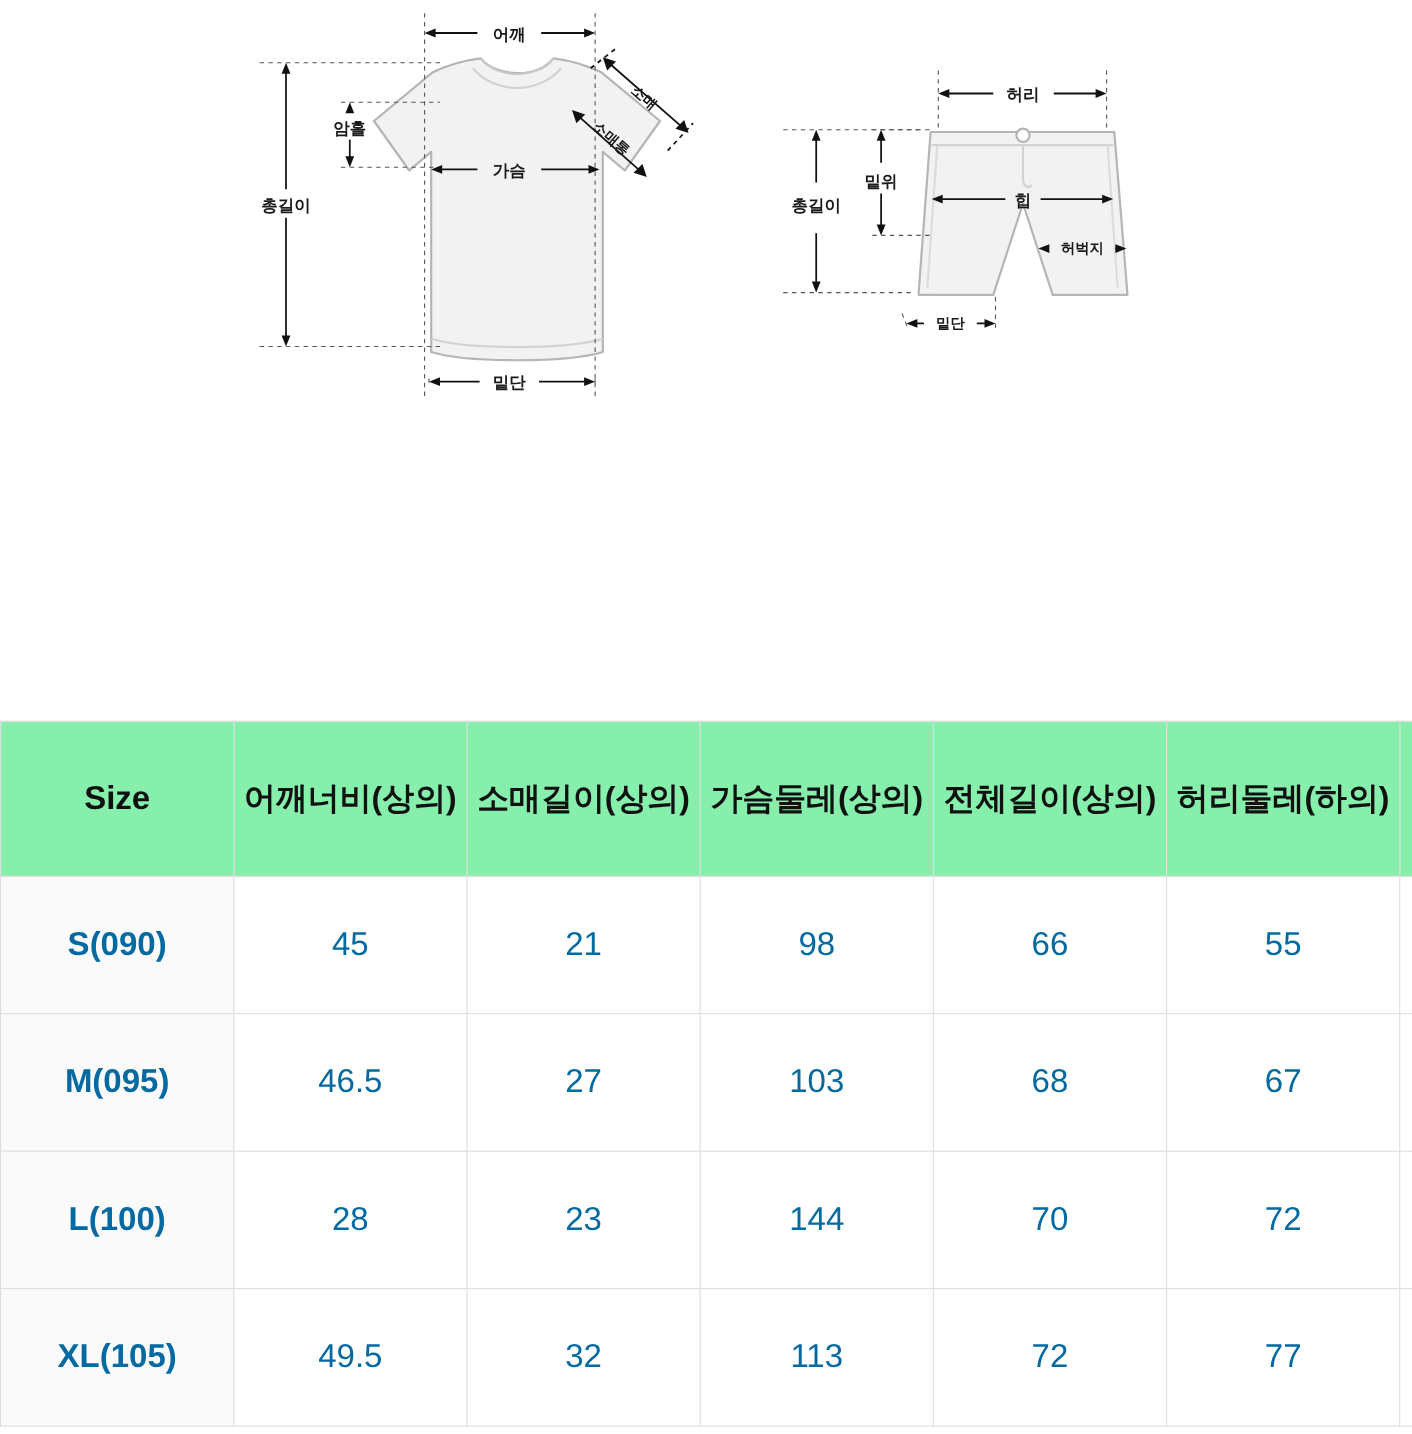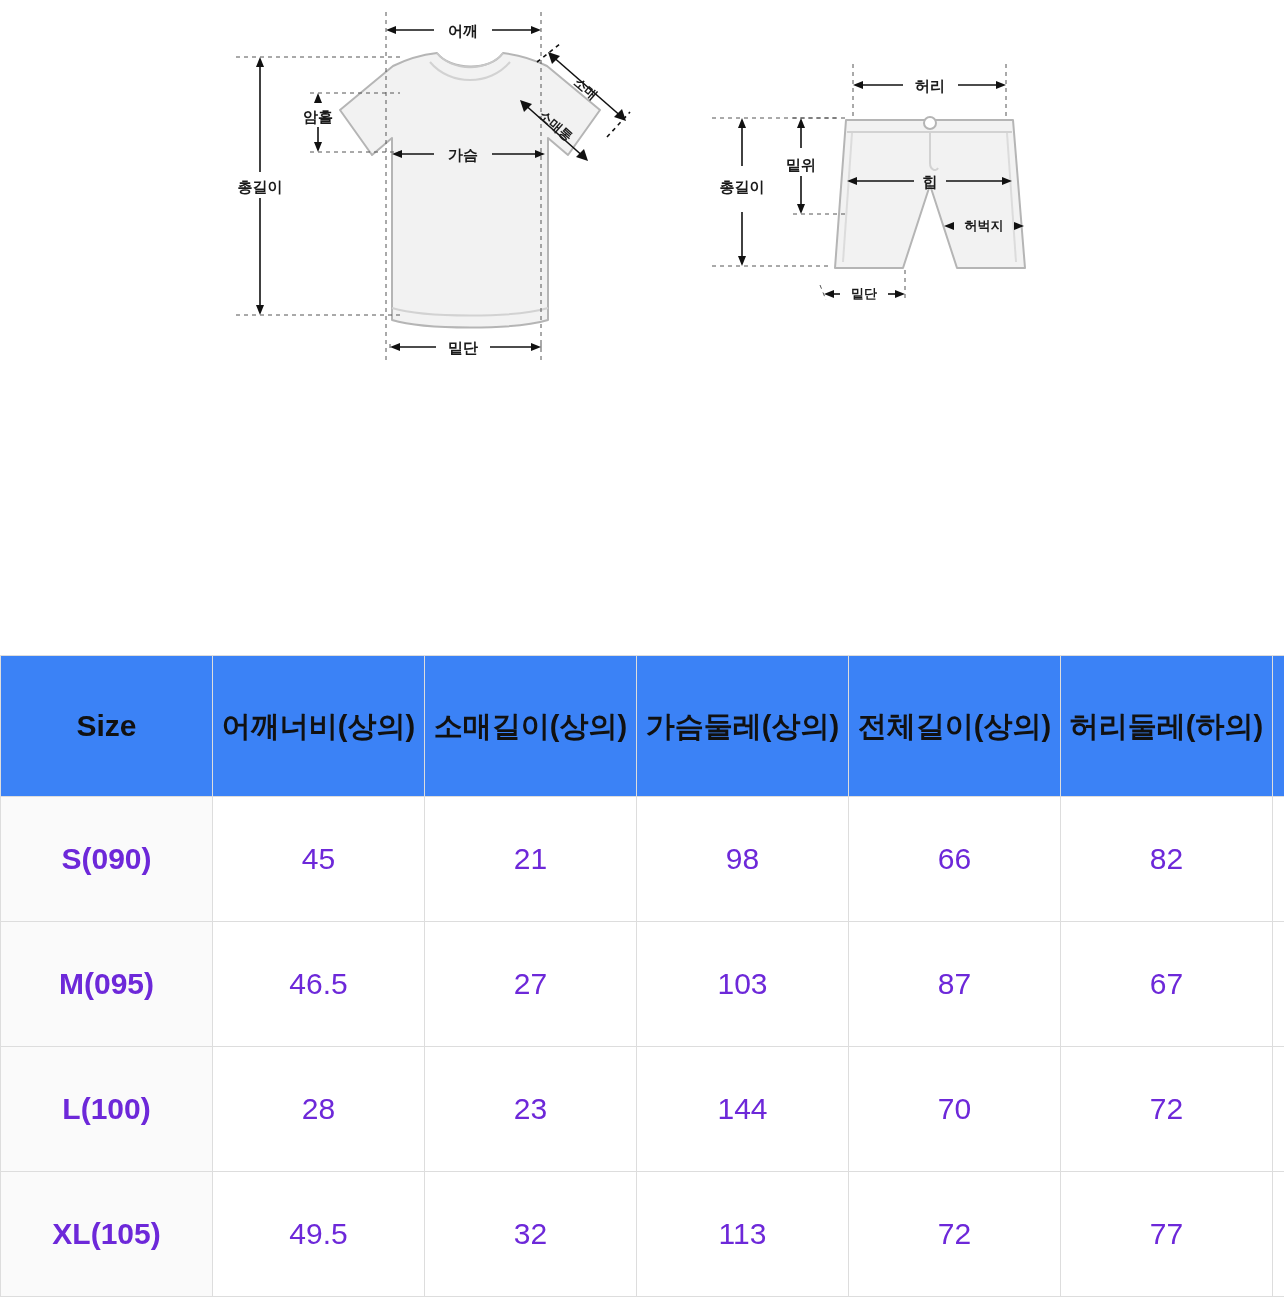--- a/index.html
+++ b/index.html
@@ -58,30 +58,30 @@
     text-align: center;
     vertical-align: middle;
     padding: 0 6px;
   }
   table.size-table th {
     height: 140px;
     font-size: 29px;
     font-weight: 700;
     line-height: 1.25;
     color: #111111;
-    background: #3b82f6;
+    background: #86efac;
   }
   table.size-table th.size-head {
     font-size: 30px;
   }
   table.size-table td {
     height: 124px;
     font-size: 30px;
     font-weight: 400;
-    color: #6d28d9;
+    color: #0369a1;
     text-align: center;
   }
   table.size-table td.row-head {
     font-weight: 700;
     font-size: 30px;
     background: #fafafa;
   }
   col.c-size   { width: 212px; }
   col.c-data   { width: 212px; }
   col.c-last   { width: 150px; }
@@ -267,29 +267,29 @@
         <th>?</th>
       </tr>
     </thead>
     <tbody>
       <tr>
         <td class="row-head">S(090)</td>
         <td>45</td>
         <td>21</td>
         <td>98</td>
         <td>66</td>
-        <td>82</td>
+        <td>55</td>
         <td></td>
       </tr>
       <tr>
         <td class="row-head">M(095)</td>
         <td>46.5</td>
         <td>27</td>
         <td>103</td>
-        <td>87</td>
+        <td>68</td>
         <td>67</td>
         <td></td>
       </tr>
       <tr>
         <td class="row-head">L(100)</td>
         <td>28</td>
         <td>23</td>
         <td>144</td>
         <td>70</td>
         <td>72</td>

